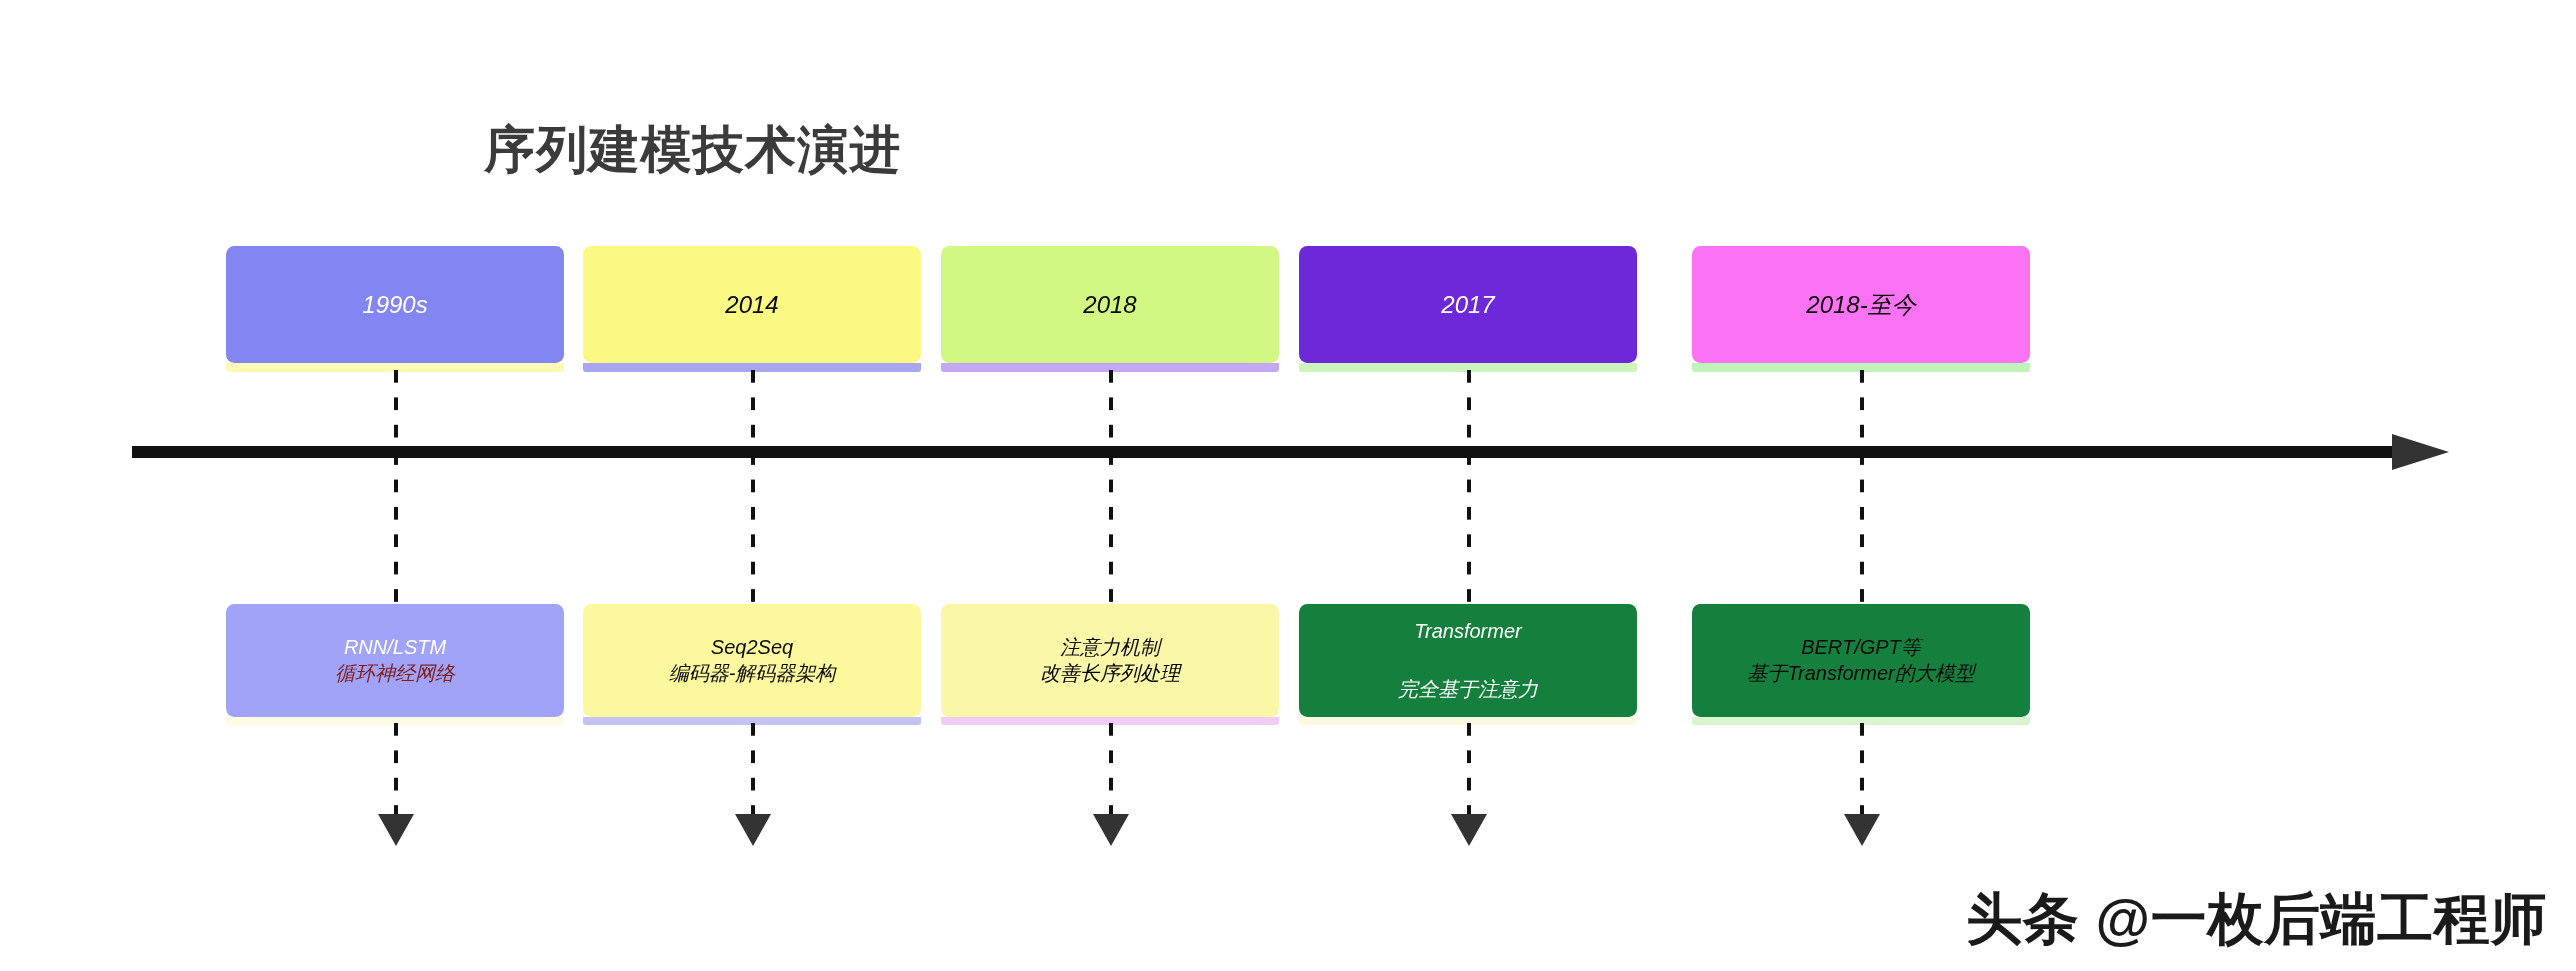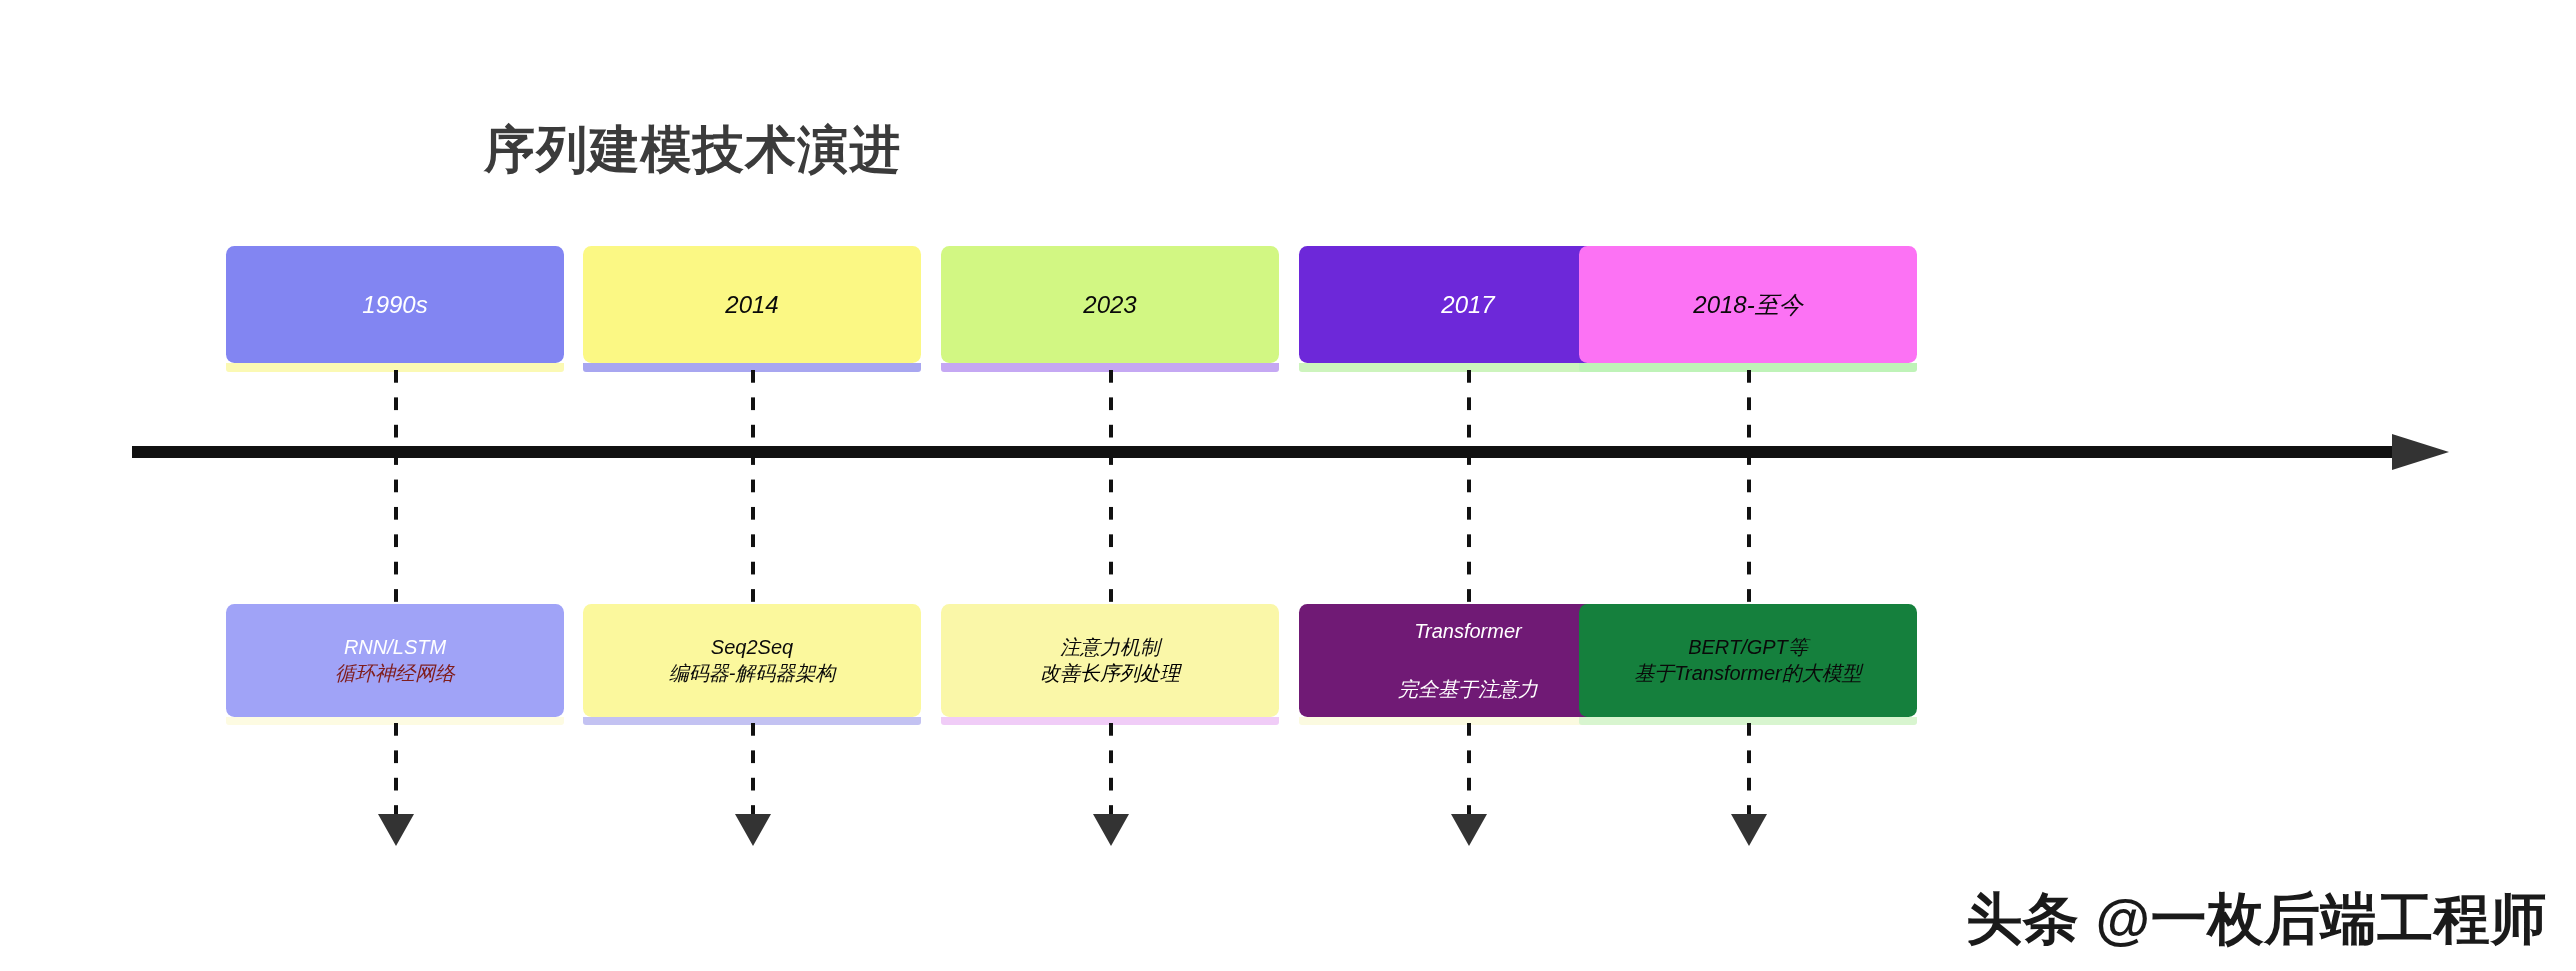--- a/index.html
+++ b/index.html
@@ -199,46 +199,46 @@
         <div class="desc-card" style="background: rgb(251, 248, 157);">
           <div class="desc-line" style="color: rgb(10, 10, 10);">Seq2Seq</div>
           <div class="desc-line" style="color: rgb(10, 10, 10);">编码器-解码器架构</div>
         </div>
         <div class="connector connector-lower"></div>
         <div class="connector-arrowhead"></div>
       </div>
       <div class="era-column" style="left: 941px;">
         <div class="year-card-strip" style="background: rgb(197, 168, 243);"></div>
         <div class="year-card" style="background: rgb(210, 247, 131);">
-          <div class="year-card-label" style="color: rgb(10, 10, 10);">2023</div>
+          <div class="year-card-label" style="color: rgb(10, 10, 10);">2018</div>
         </div>
         <div class="connector connector-upper"></div>
         <div class="desc-card-strip" style="background: rgb(240, 204, 247);"></div>
         <div class="desc-card" style="background: rgb(250, 247, 168);">
           <div class="desc-line" style="color: rgb(10, 10, 10);">注意力机制</div>
           <div class="desc-line" style="color: #000000;">改善长序列处理</div>
         </div>
         <div class="connector connector-lower"></div>
         <div class="connector-arrowhead"></div>
       </div>
       <div class="era-column" style="left: 1299px;">
         <div class="year-card-strip" style="background: rgb(205, 244, 189);"></div>
         <div class="year-card" style="background: #6d28d9;">
           <div class="year-card-label" style="color: rgb(255, 255, 255);">2017</div>
         </div>
         <div class="connector connector-upper"></div>
         <div class="desc-card-strip" style="background: rgb(251, 250, 224);"></div>
-        <div class="desc-card" style="background: #701a75; gap: 32px;">
+        <div class="desc-card" style="background: #15803d; gap: 32px;">
           <div class="desc-line" style="color: rgb(255, 255, 255);">Transformer</div>
           <div class="desc-line" style="color: rgb(255, 255, 255);">完全基于注意力</div>
         </div>
         <div class="connector connector-lower"></div>
         <div class="connector-arrowhead"></div>
       </div>
-      <div class="era-column" style="left: 1579px;">
+      <div class="era-column" style="left: 1692px;">
         <div class="year-card-strip" style="background: rgb(191, 243, 184);"></div>
         <div class="year-card" style="background: rgb(252, 114, 244);">
           <div class="year-card-label" style="color: rgb(10, 10, 10);">2018-至今</div>
         </div>
         <div class="connector connector-upper"></div>
         <div class="desc-card-strip" style="background: rgb(216, 245, 207);"></div>
         <div class="desc-card" style="background: #15803d;">
           <div class="desc-line" style="color: rgb(10, 10, 10);">BERT/GPT等</div>
           <div class="desc-line" style="color: rgb(10, 10, 10);">基于Transformer的大模型</div>
         </div>

